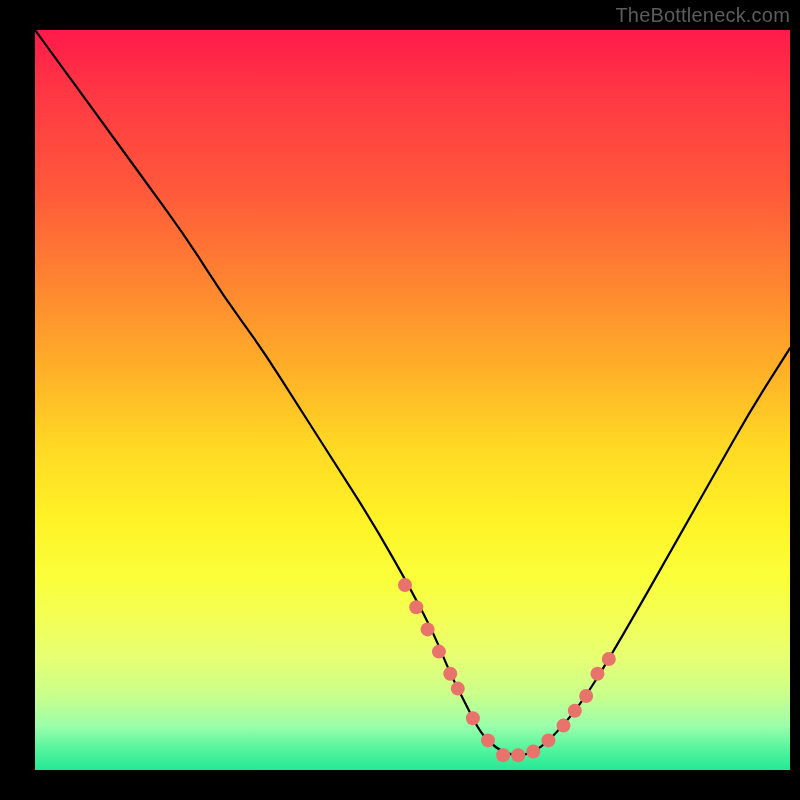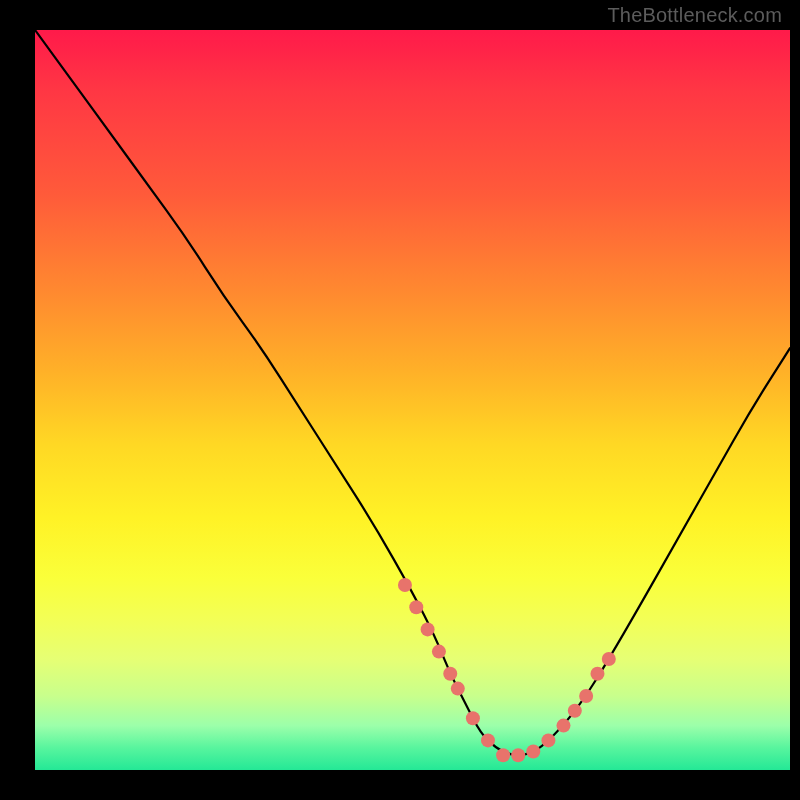--- a/index.html
+++ b/index.html
@@ -1,21 +1,21 @@
 <!DOCTYPE html>
 <html><head>
 <meta charset="utf-8">
 <style>
   * { margin: 0; padding: 0; box-sizing: border-box; }
   html, body { width: 800px; height: 800px; overflow: hidden; background: #000; }
   .container { position: relative; width: 800px; height: 800px; background: #000; }
   .watermark {
     position: absolute;
     top: 4px;
-    right: 18px;
+    right: 10px;
     font-family: Arial, Helvetica, sans-serif;
     font-size: 20px;
     font-weight: 500;
     color: #5c5c5c;
     letter-spacing: 0.2px;
     z-index: 10;
   }
   .plot-area {
     position: absolute;
     left: 35px;

